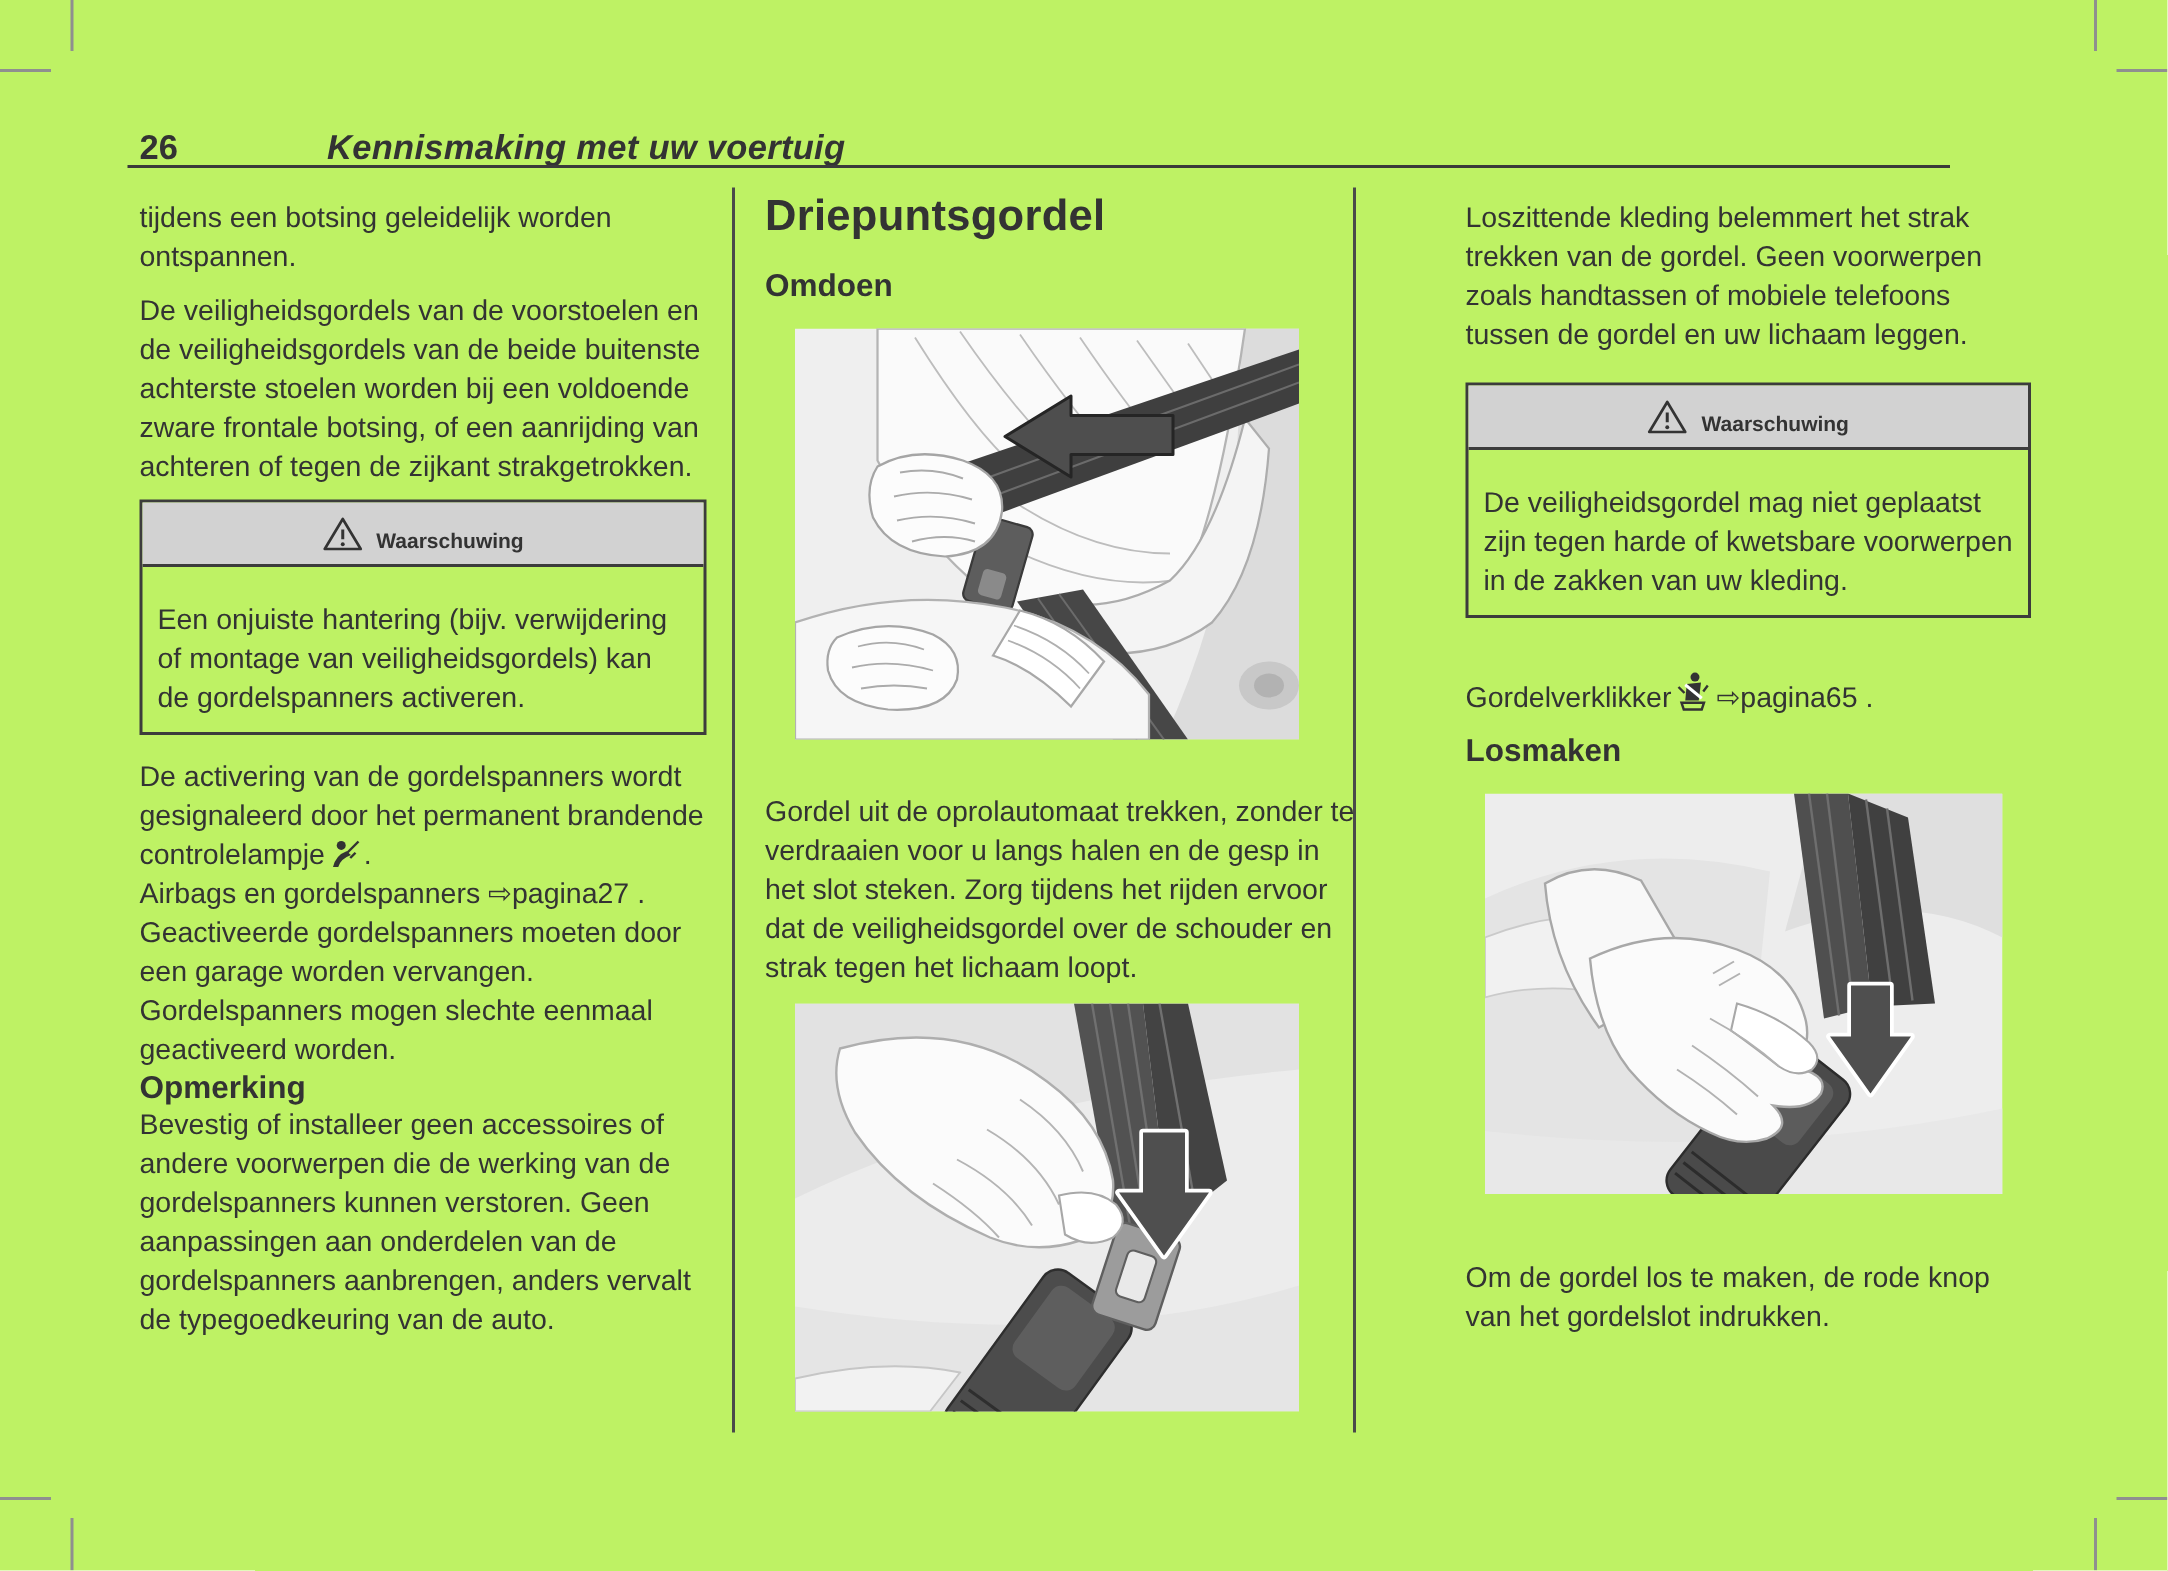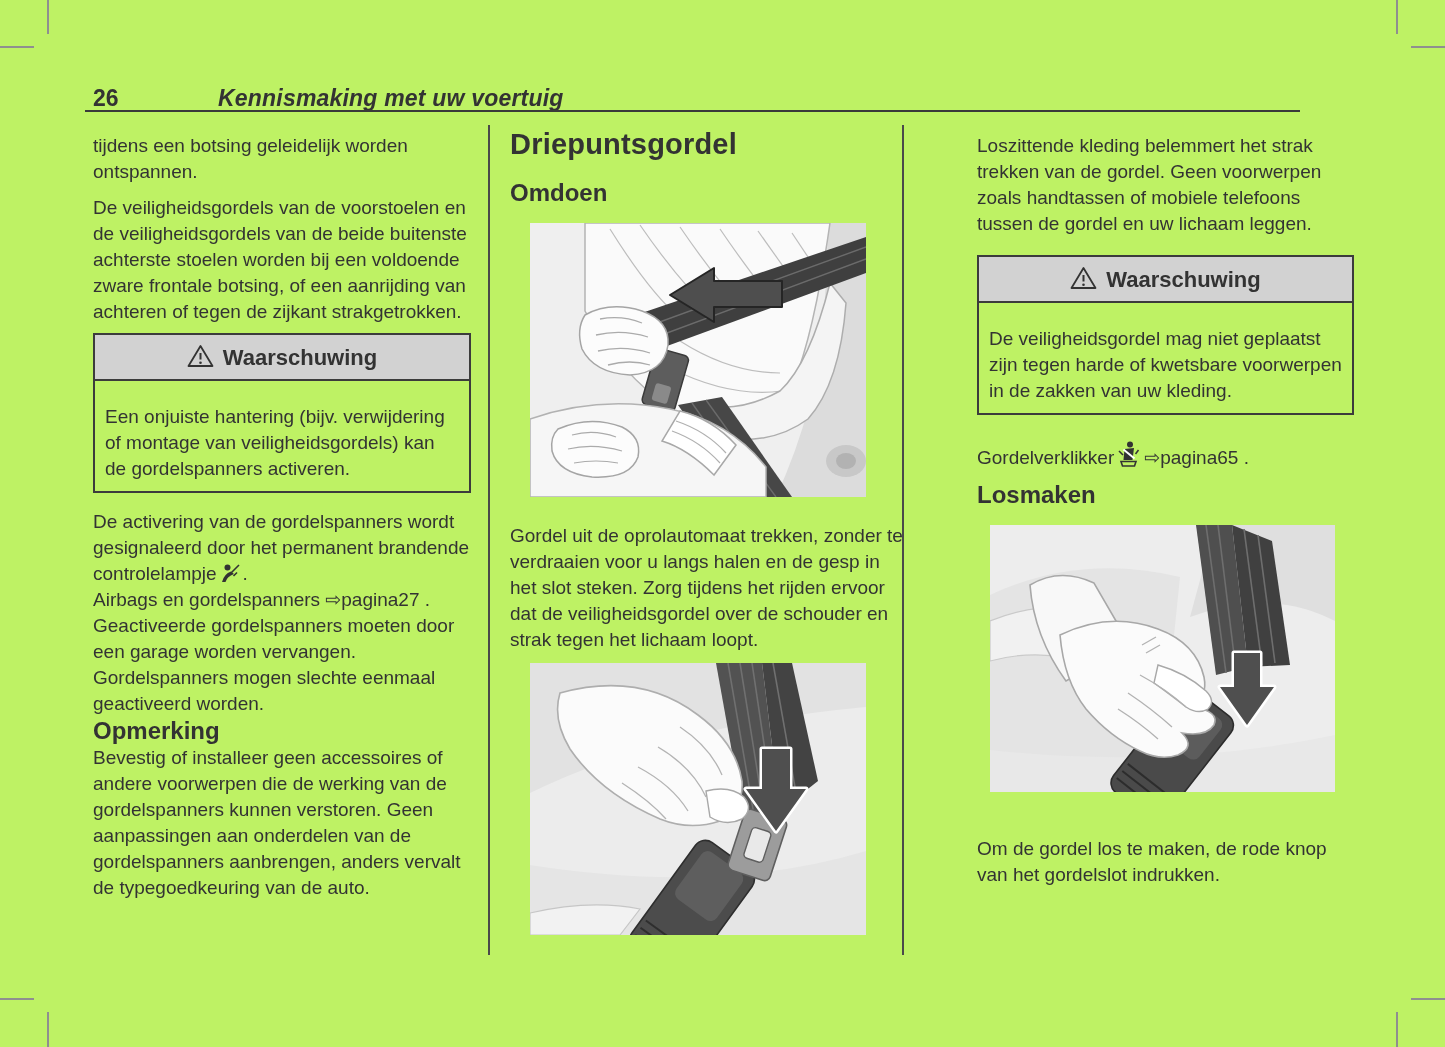--- a/index.html
+++ b/index.html
@@ -20,28 +20,28 @@
   .header-title { position:absolute; left:218px; top:85px; font-size:23px; font-weight:bold; letter-spacing:0.2px;font-style:italic; }
   .header-rule { position:absolute; left:85px; top:110px; width:1215px; height:2px; background:#3a3a3a; }
   
   .vdiv { position:absolute; top:125px; height:830px; width:2px; background:#4a4a4a; }
   
   .col { position:absolute; top:133px; }
   .col1 { left:93px;  width:378px; }
   .col2 { left:510px; width:396px; top:128px; }
   .col3 { left:977px; width:377px; }
   .body-text { font-size:19px; line-height:26px; }
-  .h-sub  { font-size:24px; font-weight:bold; }
+  .h-sub  { font-size:21px; font-weight:bold; }
   .h-main { font-size:29px; font-weight:bold; letter-spacing:0.2px; }
   .mt8 {margin-top:8px;} .mt10{margin-top:10px;} .mt14{margin-top:14px;}
-  .mt16{margin-top:16px;} .mt18{margin-top:18px;} .mt26{margin-top:26px;} .mt44{margin-top:44px;}
+  .mt16{margin-top:16px;} .mt18{margin-top:18px;} .mt26{margin-top:36px;} .mt44{margin-top:44px;}
   
   .warnbox  { border:2px solid #3c3c3c; }
   .warnhead { background:#d2d2d2; border-bottom:2px solid #3c3c3c; text-align:center;
-              font-weight:bold; font-size:22px; padding:9px 0 8px 0; }
+              font-weight:bold; font-size:14px; padding:9px 0 8px 0; }
   .warnhead svg { vertical-align:-3px; margin-right:9px; }
   .warnbody { padding:23px 10px 9px 10px; font-size:19px; line-height:26px; }
   .figure { display:block; }
   .fig-col2 { margin-left:20px; }
   .fig-col3 { margin-left:13px; }
   .inline-icon svg { vertical-align:-3px; margin:0 3px; }
 </style>
 </head>
 <body>
 

